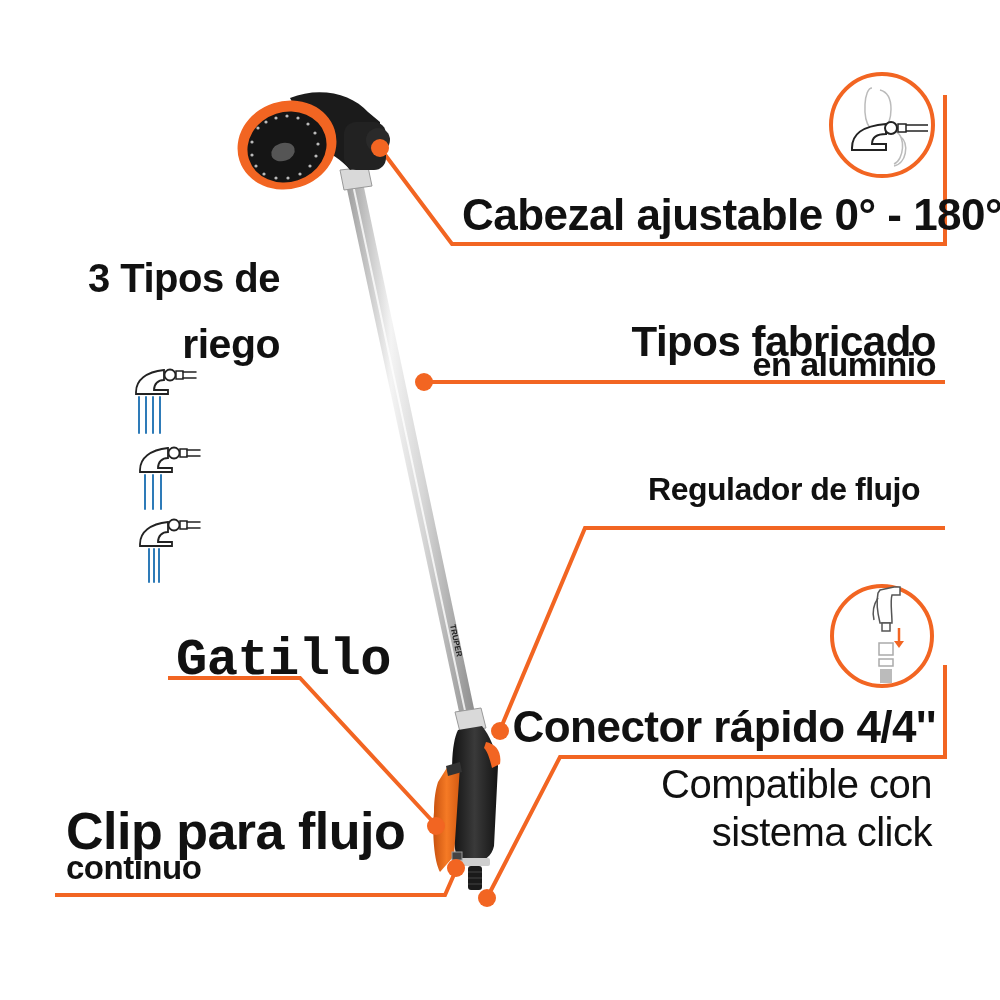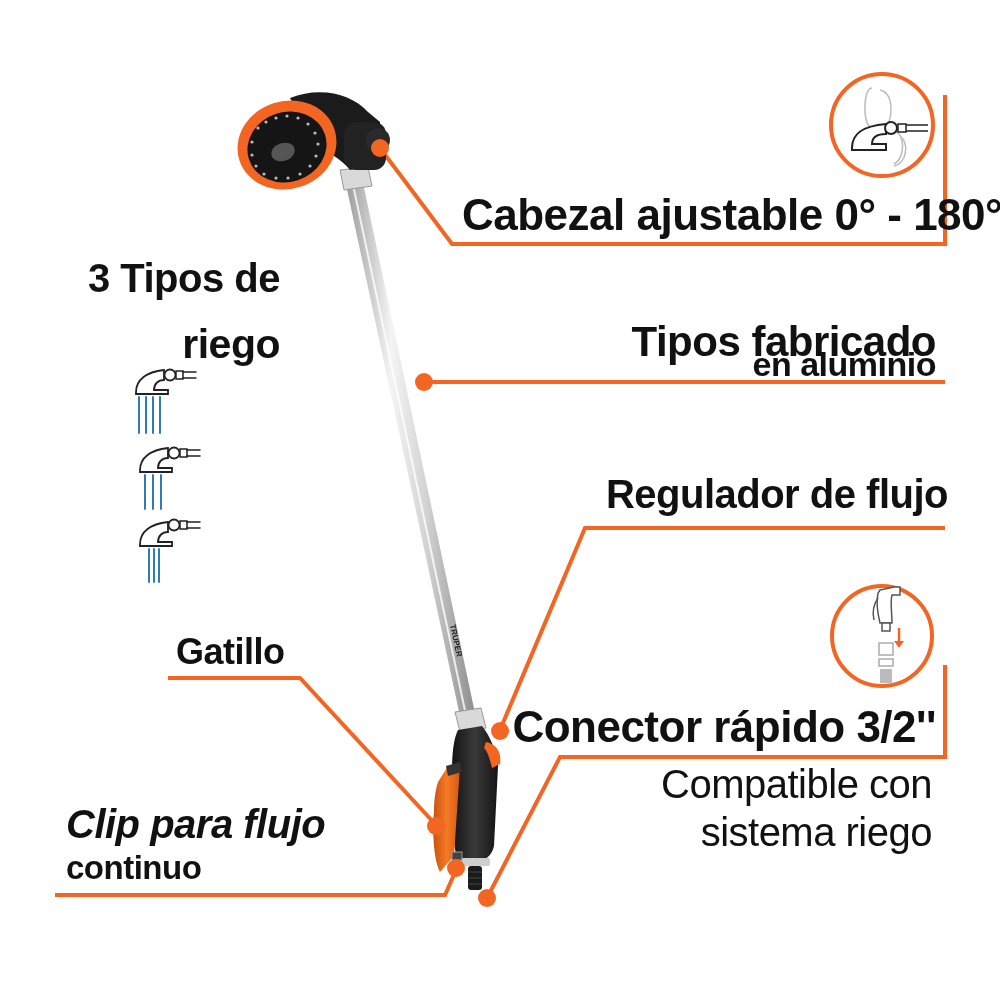--- a/index.html
+++ b/index.html
@@ -191,25 +191,25 @@
     <circle cx="456" cy="868" r="9"></circle>
     <circle cx="487" cy="898" r="9"></circle>
   </g>
 </svg>
 
 <div class="label bold" style="left:462px; top:190px; font-size:44px;">Cabezal ajustable 0° - 180°</div>
 
 <div class="label bold right" style="right:64px; top:318px; font-size:42px;">Tipos fabricado</div>
 <div class="label bold right" style="right:64px; top:365px; font-size:34px; margin-top:-20px;">en aluminio</div>
 
-<div class="label bold right" style="right:52px; top:472px; font-size:40px;text-align:center;">Regulador de flujo</div>
-
-<div class="label bold right" style="right:64px; top:702px; font-size:44px;">Conector rápido 3/2''</div>
+<div class="label bold right" style="right:80px; top:472px; font-size:32px;text-align:center;">Regulador de flujo</div>
+
+<div class="label bold right" style="right:64px; top:702px; font-size:44px;">Conector rápido 4/4''</div>
 <div class="label right" style="right:68px; top:762px; font-size:40px;text-align:center;">Compatible con</div>
-<div class="label right" style="right:68px; top:810px; font-size:40px;">sistema riego</div>
-
-<div class="label bold" style="left:176px; top:632px; font-size:36px;">Gatillo</div>
-
-<div class="label bold" style="left:66px; top:802px; font-size:40px;font-style:italic;">Clip para flujo</div>
+<div class="label right" style="right:68px; top:810px; font-size:40px;">sistema click</div>
+
+<div class="label bold" style="left:176px; top:632px; font-size:52px;font-family:Liberation Mono, monospace;">Gatillo</div>
+
+<div class="label bold" style="left:66px; top:802px; font-size:52px;">Clip para flujo</div>
 <div class="label bold" style="left:66px; top:850px; font-size:33px;">continuo</div>
 
 <div class="label bold center" style="left:60px; width:220px; top:256px; font-size:40px;">3 Tipos de</div>
 <div class="label bold center" style="left:60px; width:220px; top:296px; font-size:41px;margin-top:26px;">riego</div>
 
 </body></html>

